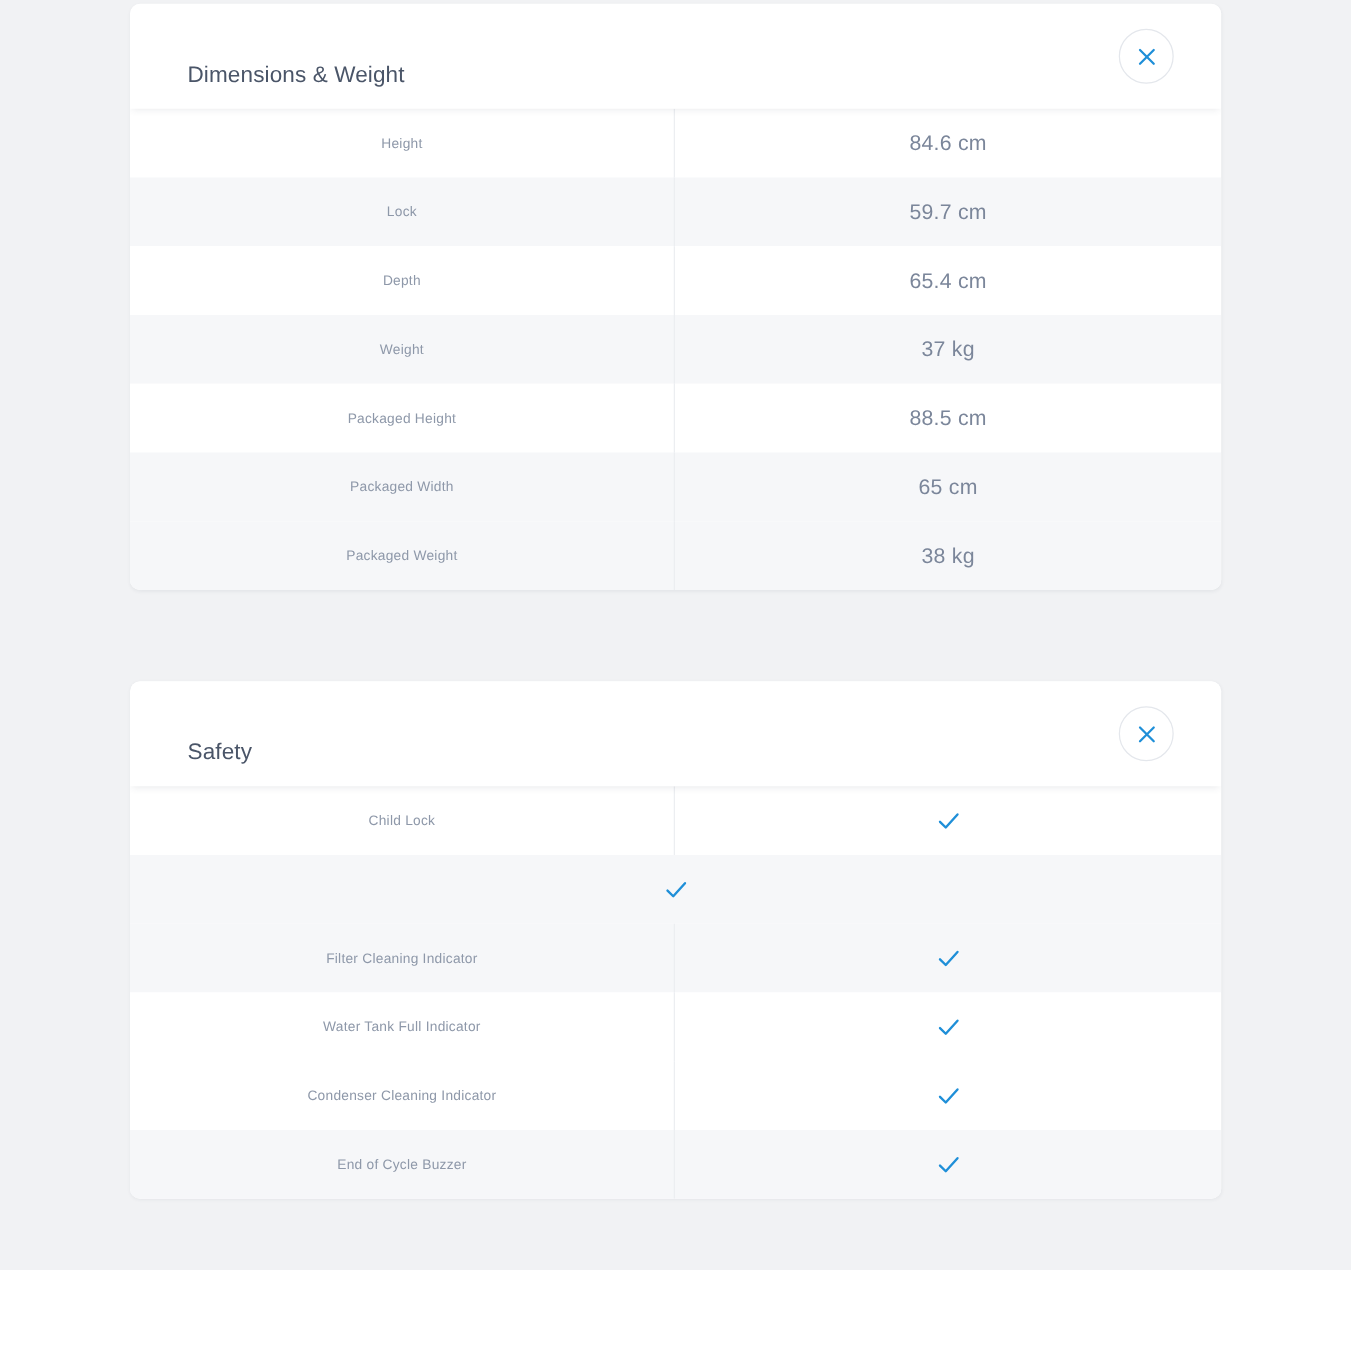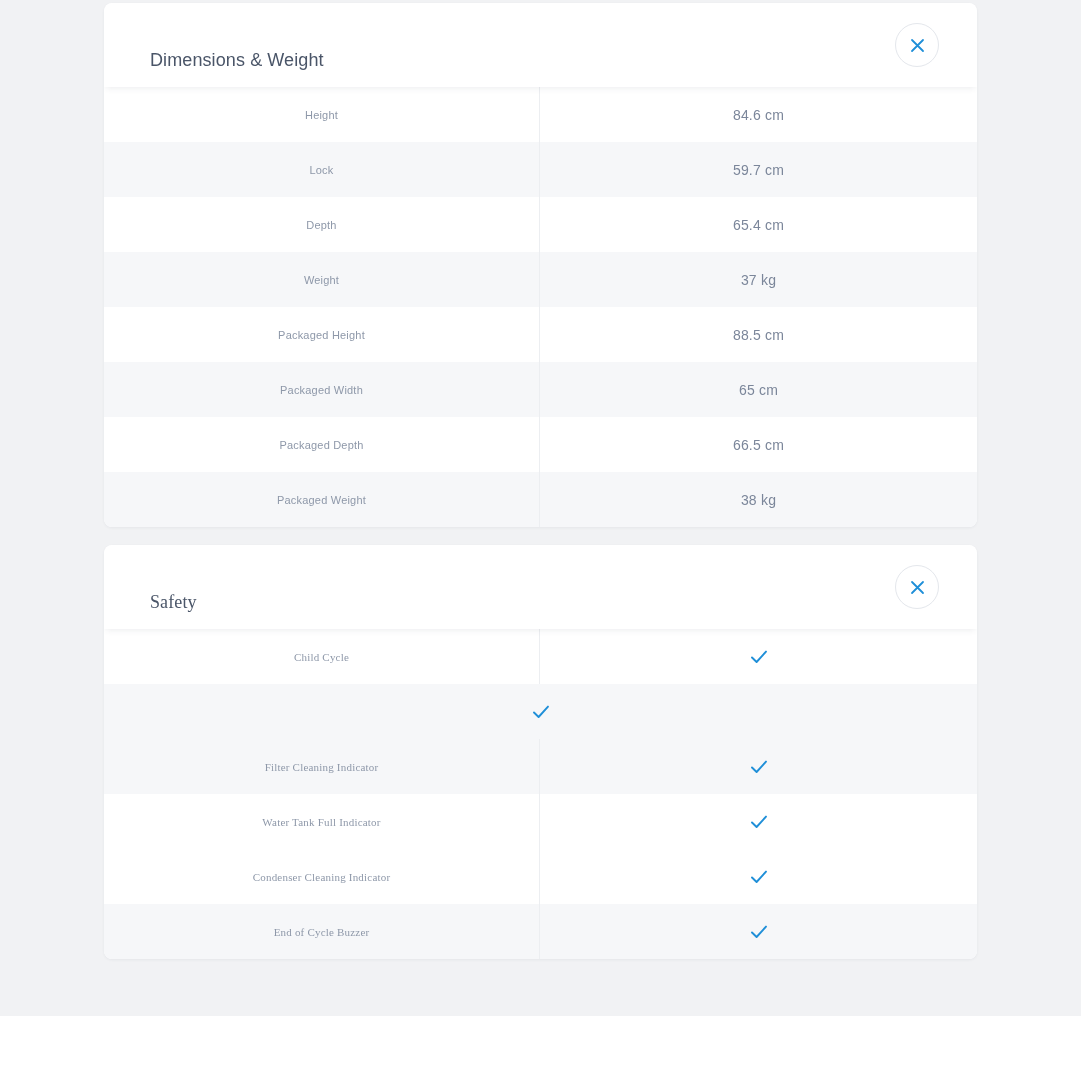--- a/index.html
+++ b/index.html
@@ -33,21 +33,21 @@
   .card {
     position: absolute;
     left: 104px;
     width: 873px;
     border-radius: 8px;
     background: #ffffff;
     overflow: hidden;
     box-shadow: 0 1px 3px rgba(40, 50, 70, 0.06);
   }
   .card-dimensions { top: 3px; }
-  .card-safety { top: 545px; font-family: Liberation Serif, serif; }
+  .card-safety { top: 545px; }
 
   .card-header {
     position: relative;
     height: 84px;
     background: #ffffff;
     border-radius: 8px 8px 0 0;
     box-shadow: 0 3px 6px -2px rgba(60, 72, 90, 0.10);
     z-index: 3;
     padding-left: 28px;
   }
@@ -107,21 +107,21 @@
     align-items: center;
     justify-content: center;
   }
   .spec-label {
     font-size: 11px;
     color: #8e98a9;
     letter-spacing: 0.2px;
     text-align: center;
   }
   .spec-value {
-    font-size: 14px;
+    font-size: 17px;
     color: #7b869a;
     letter-spacing: 0.2px;
     text-align: center;
   }
   .check-icon { display: block; }
 </style>
 </head>
 <body>
 
 <div class="page"></div>
@@ -180,28 +180,20 @@
         </div>
       </div>
       <div class="spec-row even">
         <div class="spec-label-cell">
           <span class="spec-label">Packaged Width</span>
         </div>
         <div class="spec-value-cell">
           <span class="spec-value">65 cm</span>
         </div>
       </div>
-      <div class="spec-row odd">
-        <div class="spec-label-cell">
-          <span class="spec-label">Packaged Depth</span>
-        </div>
-        <div class="spec-value-cell">
-          <span class="spec-value">66.5 cm</span>
-        </div>
-      </div>
       <div class="spec-row even">
         <div class="spec-label-cell">
           <span class="spec-label">Packaged Weight</span>
         </div>
         <div class="spec-value-cell">
           <span class="spec-value">38 kg</span>
         </div>
       </div>
     </div>
 </section>
@@ -213,21 +205,21 @@
       <span>
         <svg width="15" height="15" viewBox="0 0 15 15" aria-hidden="true">
           <path d="M2 2 L13 13 M13 2 L2 13" stroke="#1f8fd8" stroke-width="1.8" stroke-linecap="round" fill="none"></path>
         </svg>
       </span>
     </button>
   </div>
   <div class="spec-table" id="table-1">
       <div class="spec-row odd">
         <div class="spec-label-cell">
-          <span class="spec-label">Child Cycle</span>
+          <span class="spec-label">Child Lock</span>
         </div>
         <div class="spec-value-cell">
           <span>
             <svg class="check-icon" width="22" height="22" viewBox="0 0 22 22" aria-hidden="true">
               <path d="M4 11.5 L8.6 16 L18 5.6" stroke="#1f8fd8" stroke-width="1.9" fill="none" stroke-linecap="round" stroke-linejoin="round"></path>
             </svg>
           </span>
         </div>
       </div>
       <div class="spec-row even">

